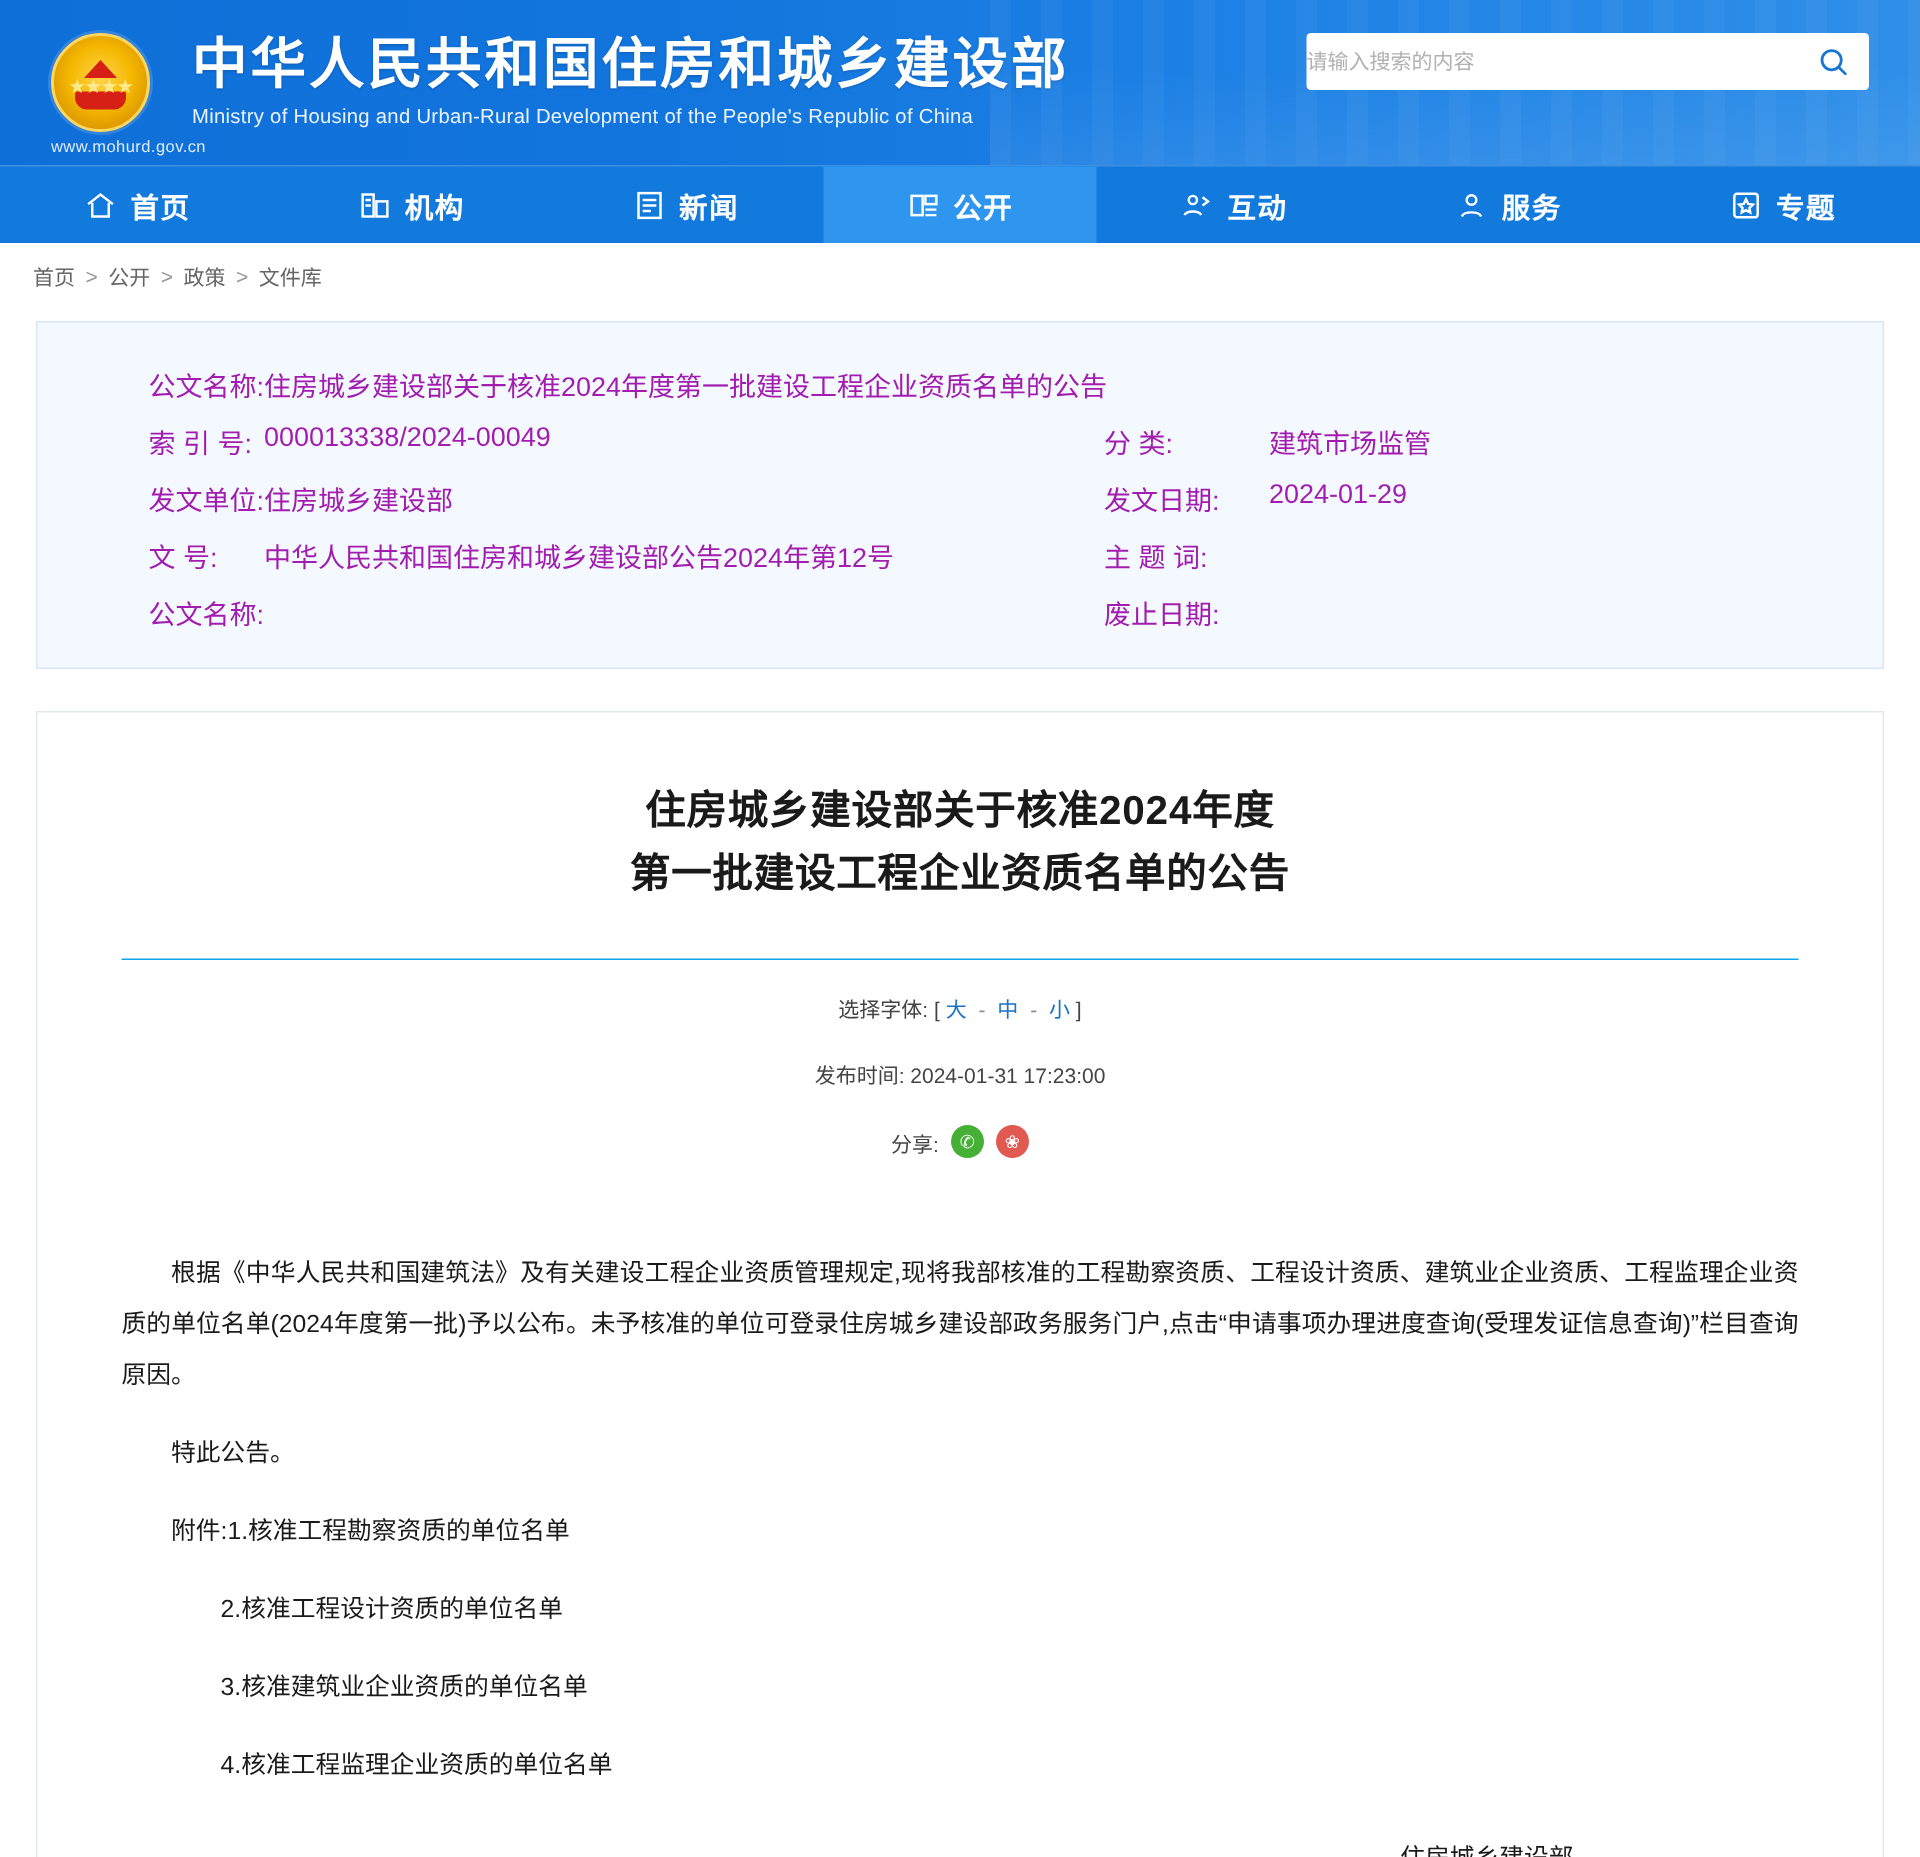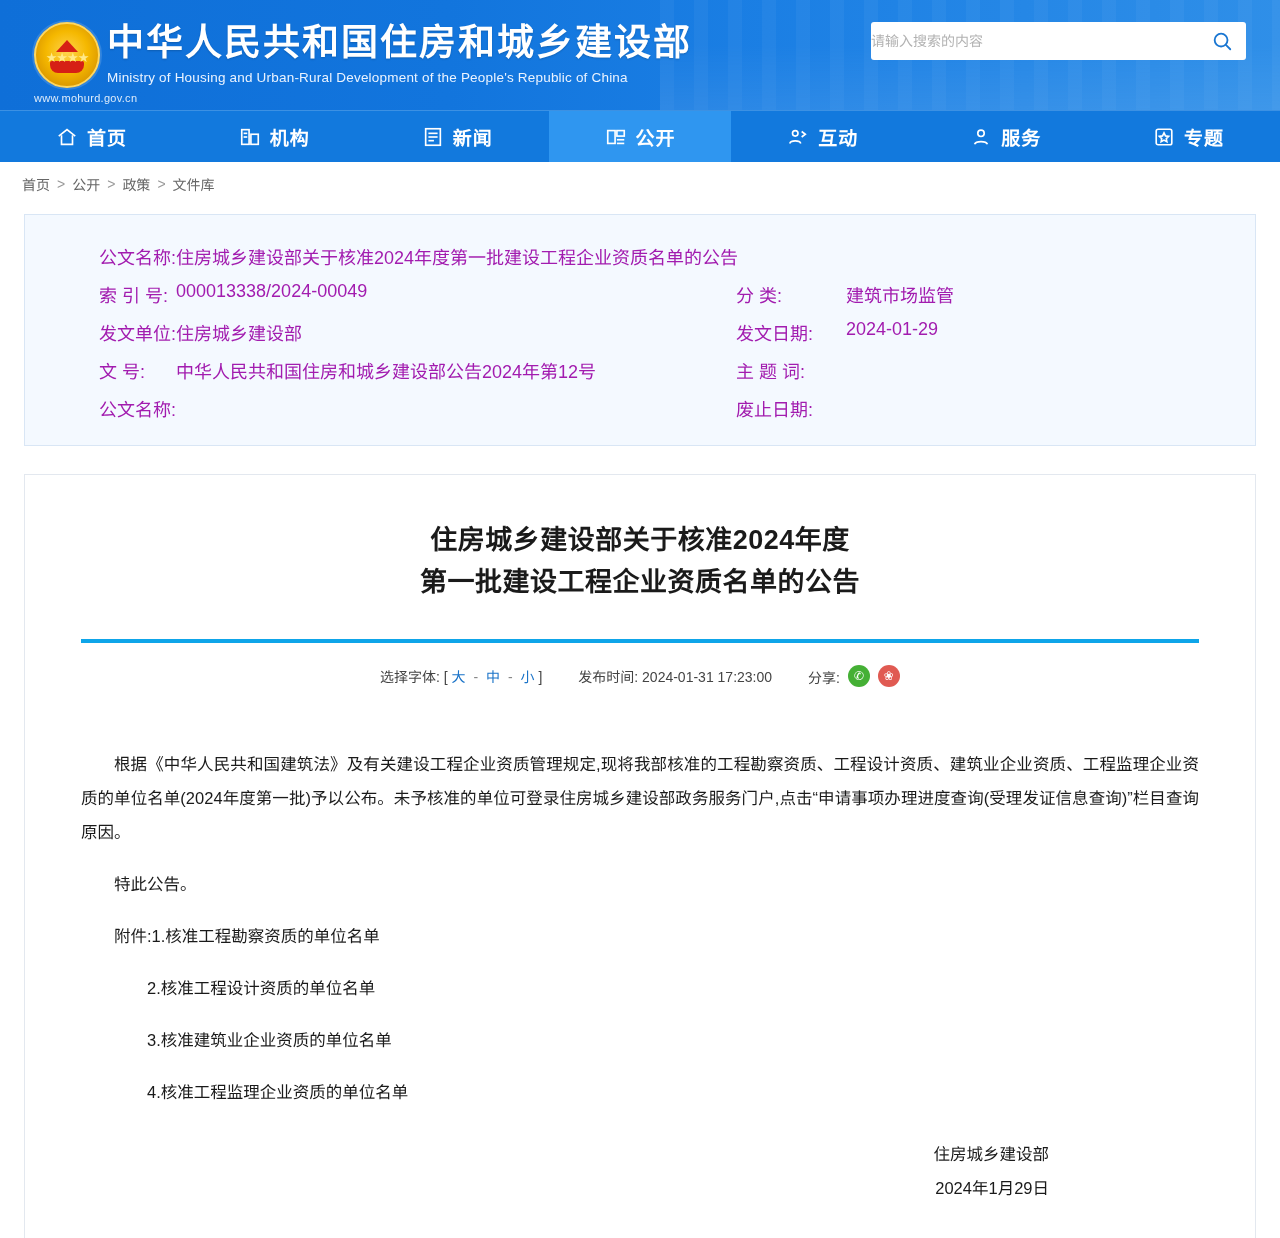--- a/index.html
+++ b/index.html
@@ -65,21 +65,21 @@
     position: absolute;
     left: 50%; top: 27px;
     transform: translateX(-50%);
     color: #ffe98a;
     font-size: 13px;
     line-height: 13px;
     letter-spacing: -1px;
     z-index: 2;
   }
   .title-block {
-    margin-left: 7px;
+    margin-left: 28px;
     color: #fff;
     padding-bottom: 4px;
   }
   .title-cn {
     font-size: 37px;
     font-weight: bold;
     letter-spacing: 2px;
     line-height: 44px;
     text-shadow: 0 1px 2px rgba(0,0,0,0.18);
   }
@@ -197,28 +197,29 @@
     text-align: center;
     font-size: 27px;
     font-weight: bold;
     color: #1a1a1a;
     line-height: 42px;
     letter-spacing: .5px;
     padding: 4px 40px 0 40px;
   }
   .doc-subbar {
     margin-top: 36px;
-    border-top: 4px solid #0ea5e9;
+    border-top: 1px solid #0ea5e9;
     padding-top: 22px;
     display: flex;
     align-items: center;
     justify-content: center;
-    gap: 36px;
+    gap: 24px;
     font-size: 14px;
     color: #444;
+    flex-direction: column;
   }
   .font-select .fs-link { color: #1a73c8; cursor: pointer; }
   .font-select .dash { color: #888; margin: 0 4px; }
   .share-wrap { display: flex; align-items: flex-end; gap: 8px; }
   .share-ico {
     width: 22px; height: 22px; border-radius: 50%;
     display: inline-flex; align-items: center; justify-content: center;
     color: #fff; font-size: 12px; cursor: pointer;
   }
   .share-wx { background: #45b035; }

